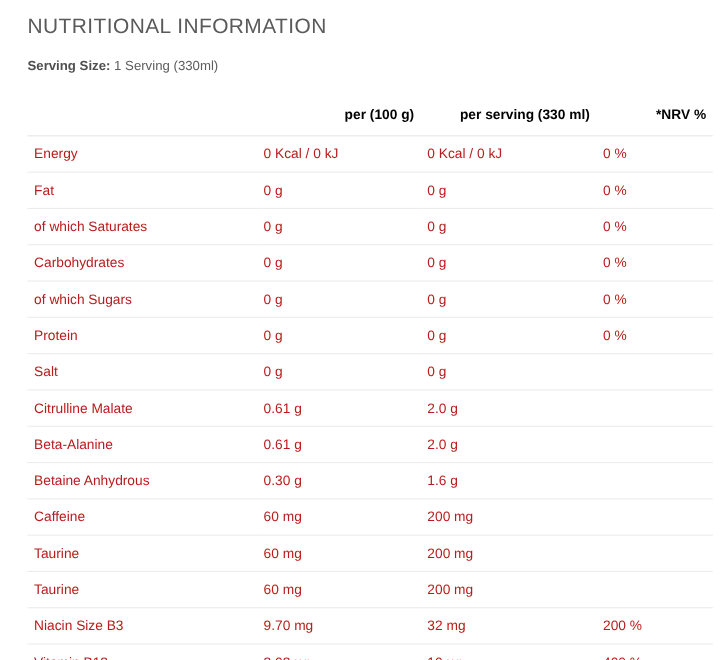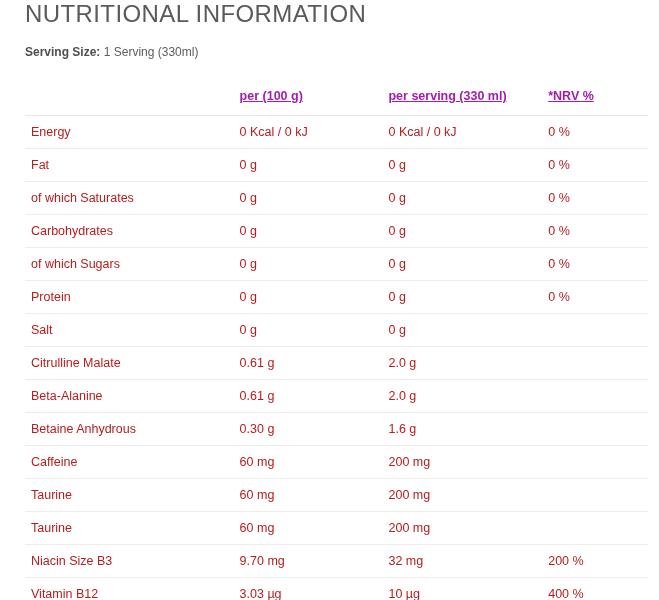--- a/index.html
+++ b/index.html
@@ -13,50 +13,49 @@
     font-family: "Liberation Sans", sans-serif;
     color: #555555;
     -webkit-font-smoothing: antialiased;
   }
   .page {
     width: 659px;
     box-sizing: border-box;
     padding: 0 12px;
   }
   .title {
-    font-size: 24px;
+    font-size: 19px;
     font-weight: 400;
     color: #5a5a5a;
     letter-spacing: 0.4px;
-    margin: 0 0 0 13px;
+    margin: 14px 0 0 13px;
   }
   .serving {
     font-size: 12px;
     color: #5d5d5d;
     margin: 17px 0 0 13px;
   }
   .serving .lbl {
     font-weight: bold;
     color: #4f4f4f;
   }
   table.nutri {
     width: 623px;
     margin: 22px 0 0 13px;
     border-collapse: collapse;
     font-size: 12.5px;
   }
   table.nutri th {
-    text-align: left;
+    text-align: right;
     font-weight: bold;
-    color: #a21caf;
+    color: #000000;
     font-size: 12.5px;
     padding: 8px 6px 12px 6px;
     border-bottom: 1px solid #e6e6e6;
     vertical-align: bottom;
-    text-decoration: underline;
   }
   table.nutri td {
     padding: 9px 6px 9px 6px;
     border-bottom: 1px solid #ececec;
     color: #b91c1c;
     vertical-align: middle;
     height: 13px;
   }
   table.nutri tr:last-child td {
     border-bottom: 1px solid #ececec;

